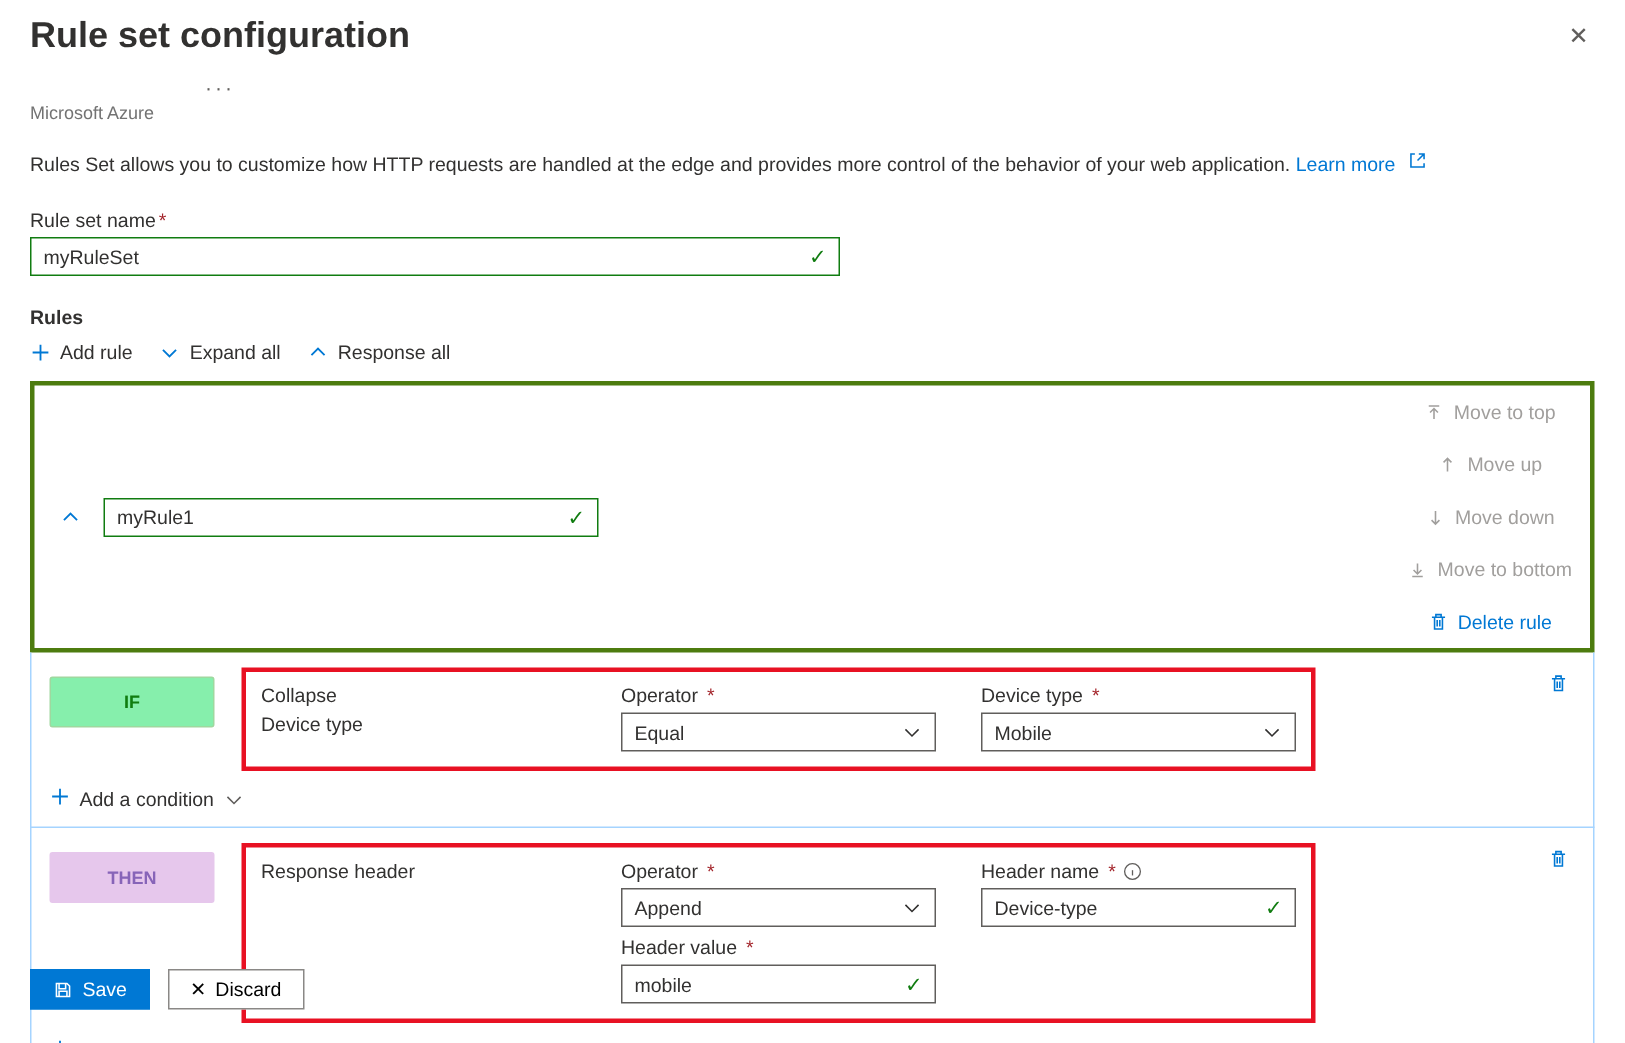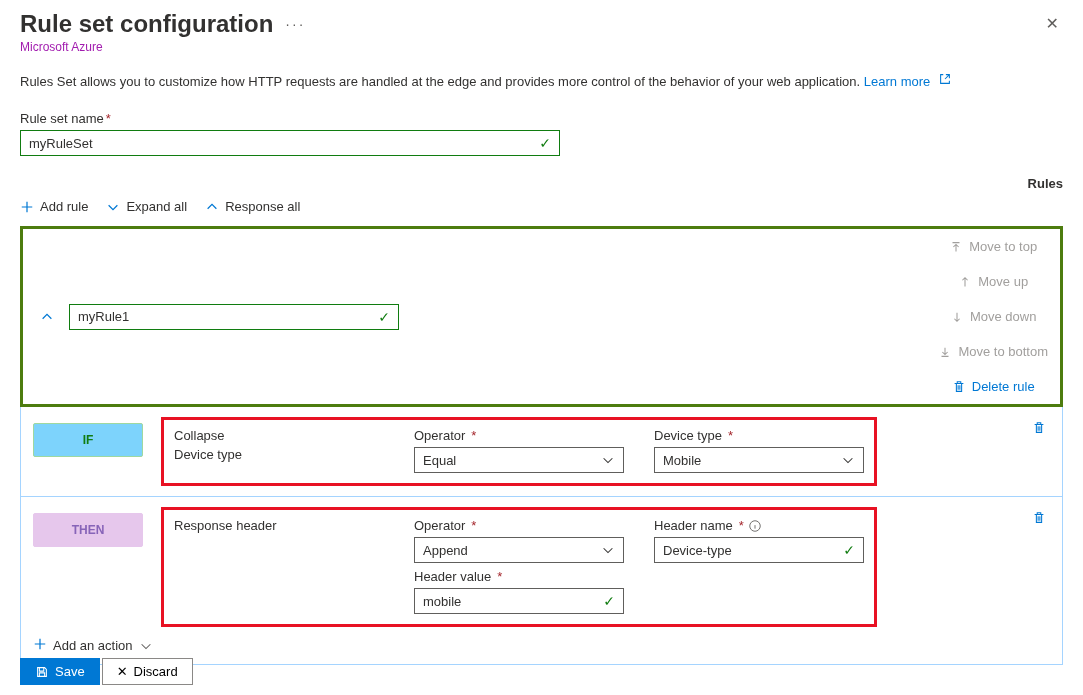--- a/index.html
+++ b/index.html
@@ -1,59 +1,59 @@
 <!DOCTYPE html>
 <html><head>
 <meta charset="utf-8">
 <style>
   * { box-sizing: border-box; margin: 0; padding: 0; }
   body { font-family: "Segoe UI", sans-serif; font-size: 13px; color: #323130; padding: 10px 20px 60px; background: #fff; }
   .header { display: flex; align-items: flex-start; justify-content: space-between; margin-bottom: 18px; }
   .title-block { display: flex; flex-direction: column; }
-  .title-row { display: flex; align-items: center; gap: 12px; }
+  .title-row { display: flex; align-items: center; gap: 12px; flex-direction: column; }
   h1 { font-size: 24px; font-weight: 600; }
   .ellipsis { letter-spacing: 2px; color: #605e5c; cursor: pointer; font-size: 14px; }
-  .subtitle { font-size: 12px; color: #a21caf; margin-top: 2px; }
+  .subtitle { font-size: 12px; color: #737373; margin-top: 2px; }
   .close-x { font-size: 16px; cursor: pointer; color: #605e5c; padding: 4px; }
   .desc { font-size: 13px; margin-bottom: 22px; }
   .link { color: #0078d4; cursor: pointer; }
   .ext-icon { display: inline-block; margin-left: 4px; color: #0078d4; }
   .field-label { font-size: 13px; margin-bottom: 4px; }
   .required { color: #a4262c; margin-left: 2px; }
   .text-input { display: flex; align-items: center; justify-content: space-between; border: 1px solid #605e5c; padding: 4px 8px; width: 540px; height: 26px; font-size: 13px; cursor: text; }
   .check-input { border-color: #107c10; }
   .check-mark { color: #107c10; font-size: 14px; }
-  .section-head { font-weight: 600; font-size: 13px; margin: 20px 0 8px; text-align: right; }
+  .section-head { font-weight: 600; font-size: 13px; margin: 20px 0 8px; }
   .toolbar { display: flex; align-items: center; gap: 18px; margin-bottom: 12px; }
   .tb-item { display: flex; align-items: center; gap: 6px; cursor: pointer; color: #323130; font-size: 13px; }
   .tb-item .ico { color: #0078d4; display: inline-flex; }
   .rule-card { border: 3px solid #4d7c0f; padding: 10px 12px; }
   .rule-head { display: flex; align-items: center; gap: 10px; }
   .chev-btn { width: 24px; display: inline-flex; justify-content: center; color: #0078d4; cursor: pointer; }
   .rule-name { display: flex; align-items: center; justify-content: space-between; border: 1px solid #605e5c; padding: 3px 8px; width: 330px; height: 26px; font-size: 13px; cursor: text; }
   .rule-name.valid { border-color: #107c10; }
   .rule-actions { display: flex; align-items: center; gap: 20px; margin-left: auto; color: #a19f9d; font-size: 13px; flex-direction: column; }
   .ra { display: flex; align-items: center; gap: 6px; cursor: pointer; }
   .ra.active { color: #0078d4; }
   .block { border: 1px solid #a5d4ff; border-top: none; padding: 10px 12px; }
   .cond-row { display: flex; align-items: flex-start; gap: 0; }
   .badge { width: 110px; height: 34px; display: inline-flex; align-items: center; justify-content: center; font-weight: 600; font-size: 12px; border-radius: 2px; margin-right: 18px; margin-top: 6px; }
-  .badge-if { background: #7dd3fc; color: #107c10; border: 1px solid #9fd89f; }
+  .badge-if { background: #86efac; color: #107c10; border: 1px solid #9fd89f; }
   .badge-then { background: #e6c7ec; color: #8764b8; border: 1px solid #e6c7ec; }
   .highlight-box { border: 3px solid #e81123; padding: 8px 10px 10px; display: flex; gap: 30px; }
   .col { display: flex; flex-direction: column; min-width: 210px; }
   .col-label { font-size: 13px; margin-bottom: 4px; display: flex; align-items: center; gap: 4px; }
   .col-value { font-size: 13px; color: #323130; }
   .dropdown { display: flex; align-items: center; justify-content: space-between; border: 1px solid #605e5c; padding: 3px 8px; width: 210px; height: 26px; font-size: 13px; cursor: pointer; }
   .dropdown.check { border-color: #605e5c; }
   .info-icon { display: inline-flex; color: #605e5c; font-size: 12px; }
   .trash { color: #0078d4; cursor: pointer; margin-left: auto; padding: 4px; display: inline-flex; }
   .add-line { display: flex; align-items: center; gap: 6px; margin-top: 10px; cursor: pointer; font-size: 13px; }
   .add-line .plus { color: #0078d4; }
-  .footer { position: fixed; bottom: 10px; left: 20px; display: flex; gap: 2px; }
+  .footer { position: fixed; bottom: 22px; left: 20px; display: flex; gap: 12px; }
   .btn { display: inline-flex; align-items: center; gap: 6px; padding: 5px 14px; font-size: 13px; border: 1px solid #8a8886; background: #fff; cursor: pointer; }
   .btn-primary { background: #0078d4; border-color: #0078d4; color: #fff; }
   svg { width: 14px; height: 14px; }
   .col-stack { display: flex; flex-direction: column; gap: 6px; }
 </style>
 </head>
 <body>
 
 <div class="header">
   <div class="title-block">
@@ -192,20 +192,29 @@
               <path d="M3 6l5 5 5-5"></path>
             </svg>
         </div>
       </div>
     </div>
     <span class="trash">
       <svg viewBox="0 0 16 16" fill="none" stroke="currentColor" stroke-width="1.2">
           <path d="M3 4h10M5 4v9h6V4M6 4V2h4v2M7 6v5M9 6v5"></path>
         </svg>
     </span>
+  </div>
+  <div class="add-line">
+    <span class="plus"><svg viewBox="0 0 16 16" stroke="currentColor" stroke-width="1.4">
+          <path d="M8 2v12M2 8h12"></path>
+        </svg></span>
+    <span>Add a condition</span>
+    <svg viewBox="0 0 16 16" fill="none" stroke="currentColor" stroke-width="1.2" style="color:#605e5c">
+        <path d="M3 6l5 5 5-5"></path>
+      </svg>
   </div>
 </div>
 
 <div class="block">
   <div class="cond-row">
     <div class="badge badge-then">THEN</div>
     <div class="highlight-box">
       <div class="col">
         <span class="col-value">Response header</span>
       </div>

